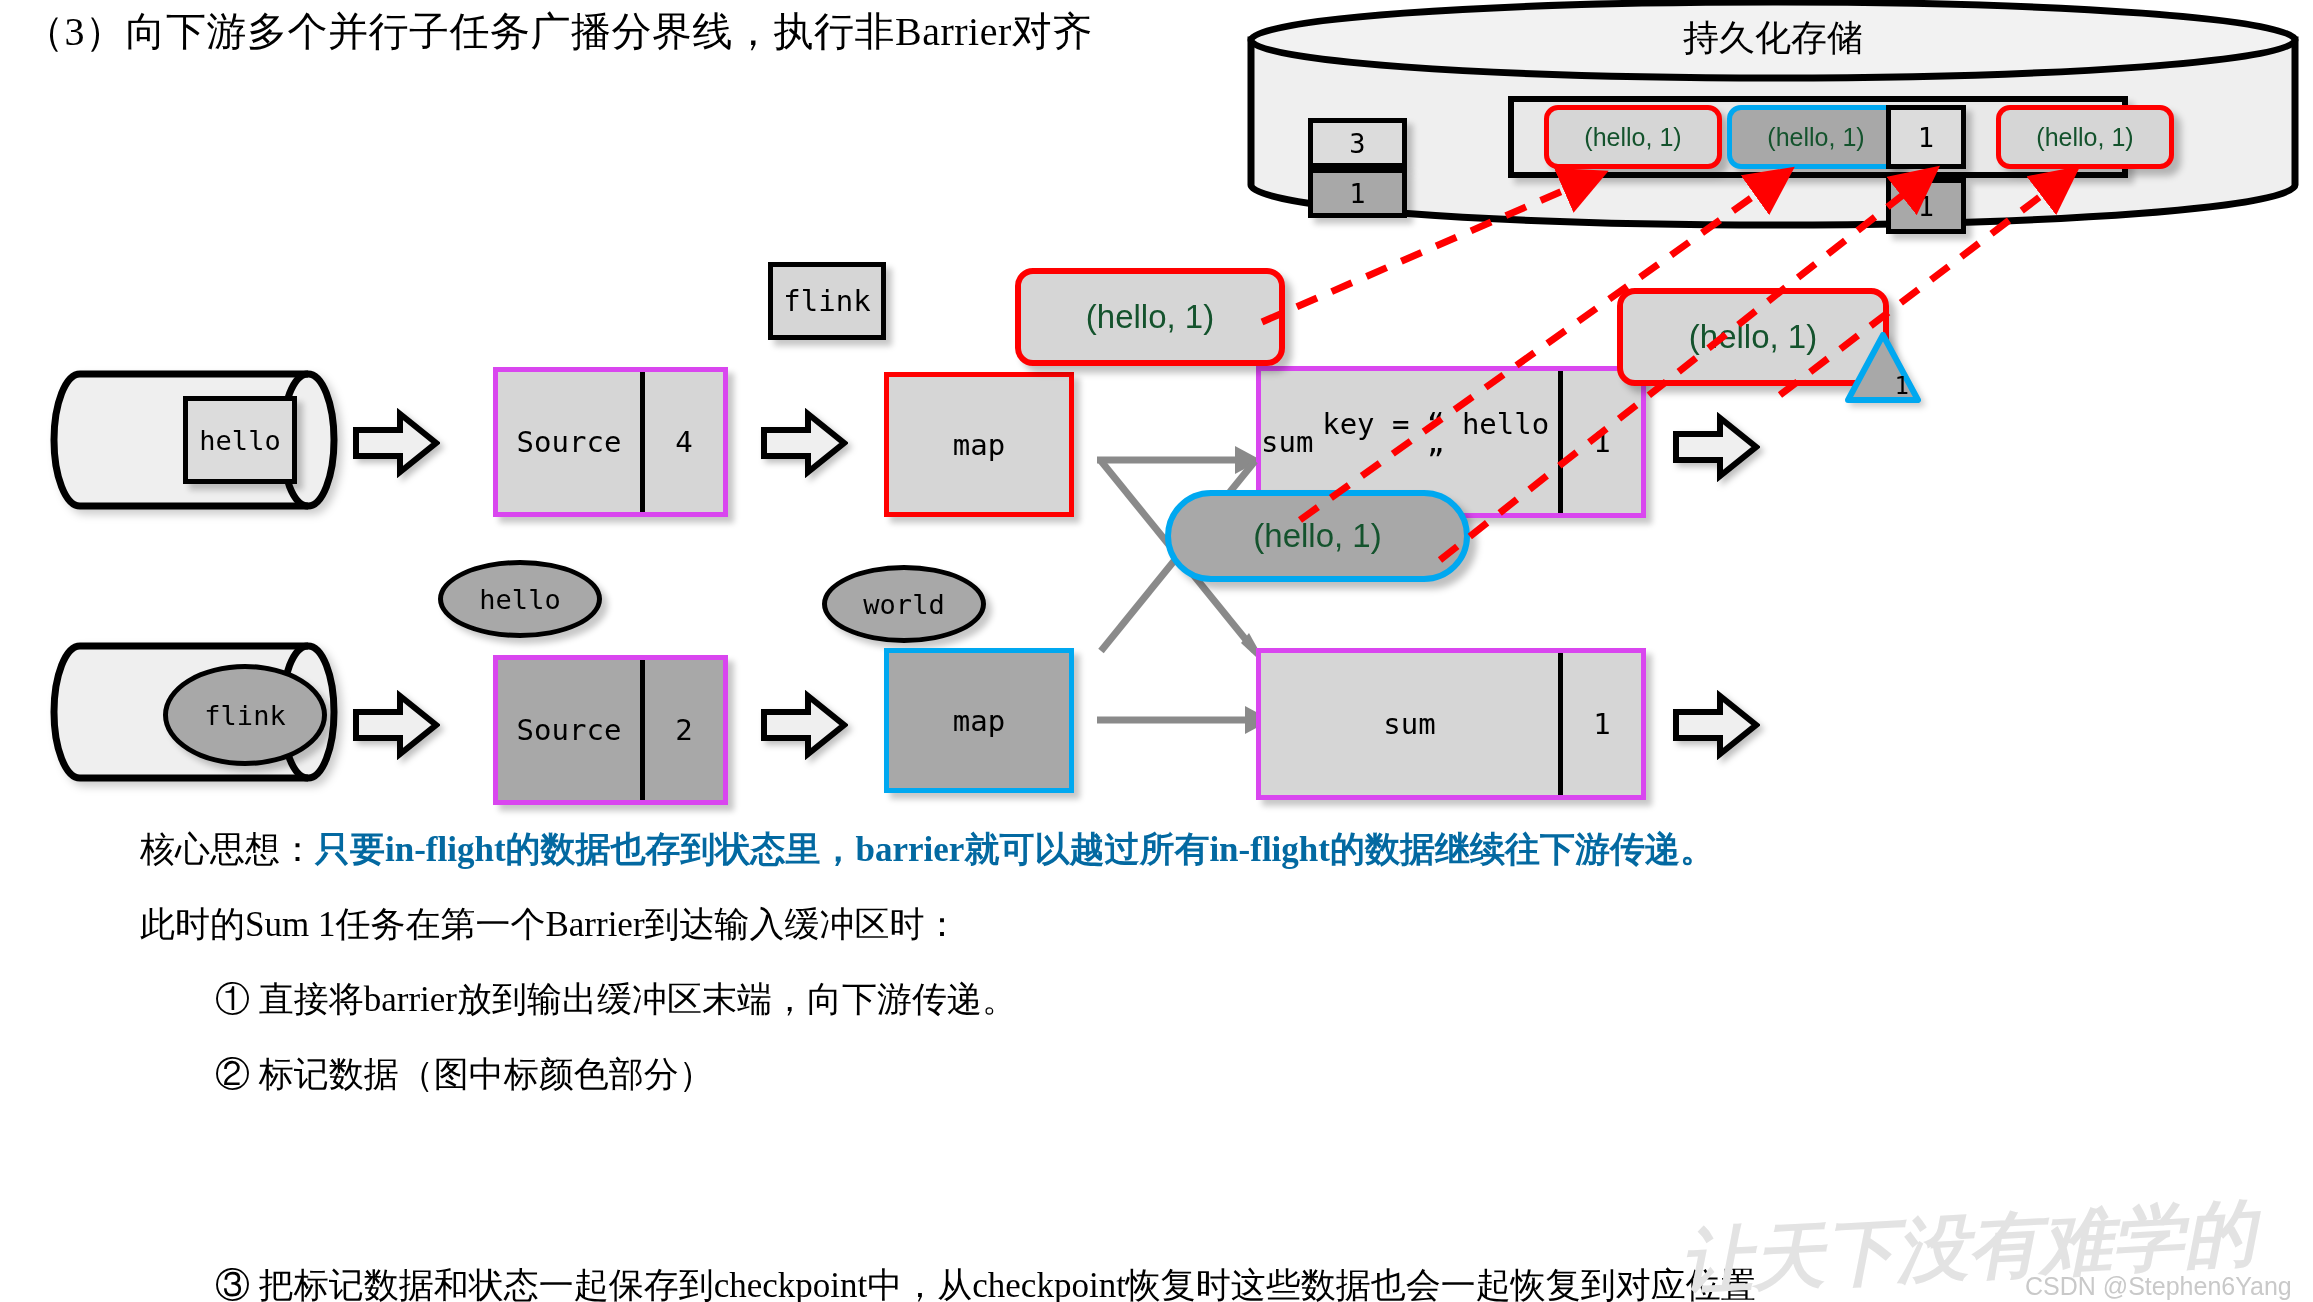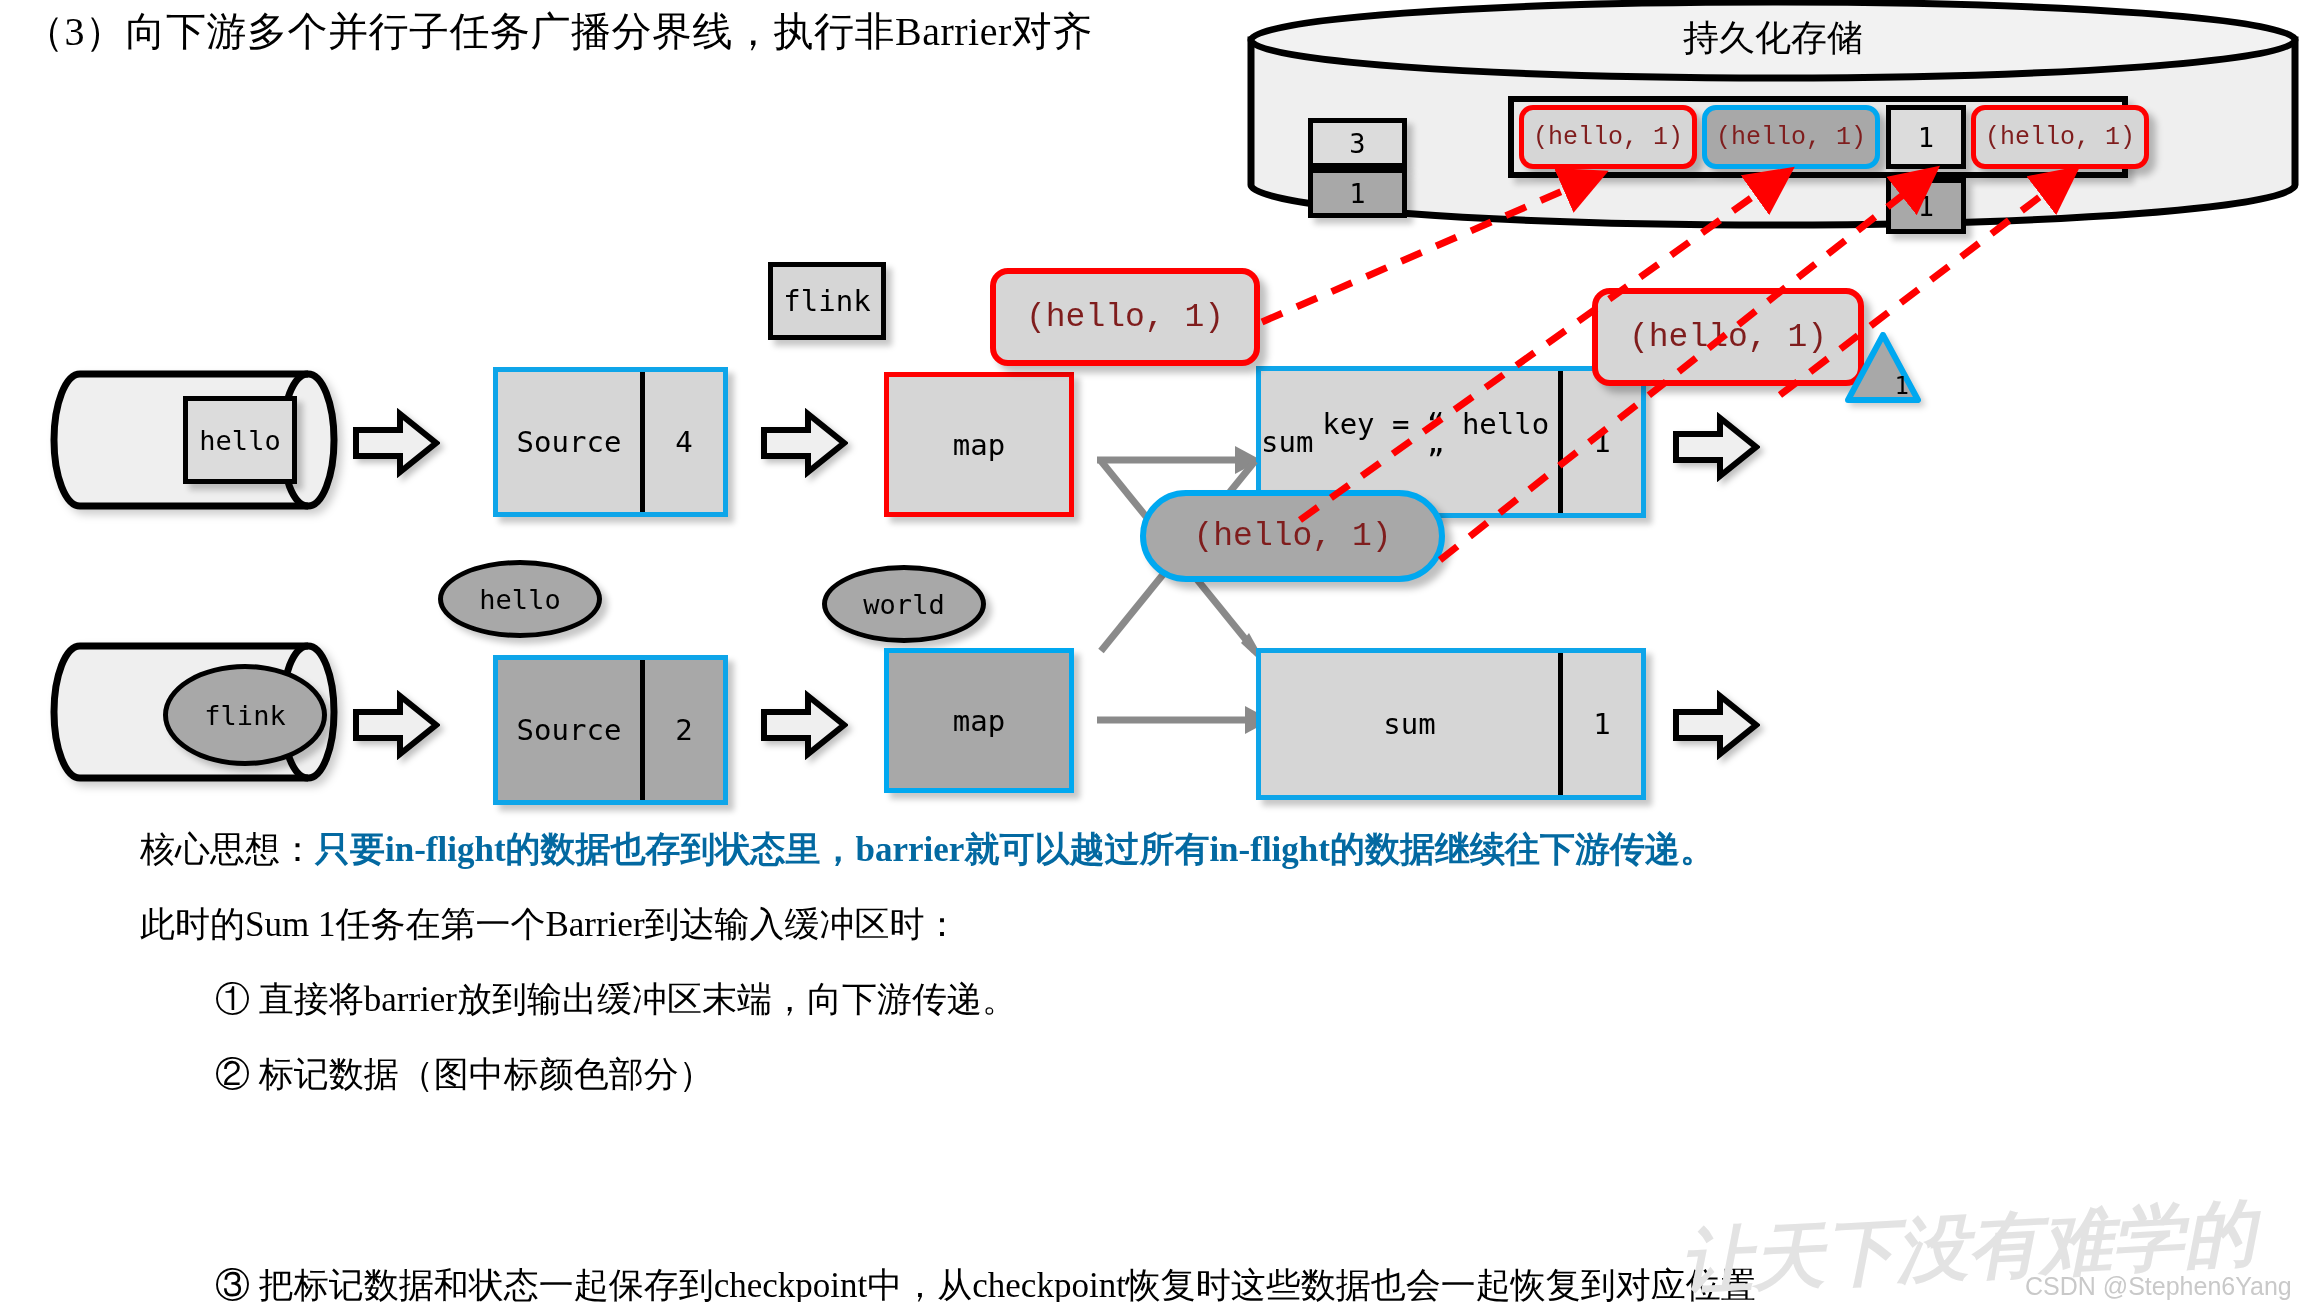--- a/index.html
+++ b/index.html
@@ -31,21 +31,21 @@
     font-family:"DejaVu Sans Mono","Liberation Mono",monospace;
     font-size:27px;color:#000;
     box-shadow:6px 6px 6px rgba(0,0,0,0.22);
   }
   .box.gray-dark{background:#a8a8a8;}
   .box.light{background:#dcdcdc;}
 
   
   .op{
     position:absolute;box-sizing:border-box;
-    border:5px solid #0ea5e9;background:#d6d6d6;
+    border:5px solid #d946ef;background:#d6d6d6;
     display:flex;box-shadow:6px 6px 6px rgba(0,0,0,0.22);
   }
   .op.gray-dark{background:#a8a8a8;}
   .op .cell-main{
     flex:1;display:flex;align-items:center;justify-content:center;
     text-align:center;line-height:1.25;
     font-family:"DejaVu Sans Mono","Liberation Mono",monospace;
     font-size:29px;color:#000;
   }
   .op .cell-count{
@@ -65,23 +65,24 @@
     box-shadow:6px 6px 6px rgba(0,0,0,0.22);
   }
   .plainbox.red-border{border-color:#ff0000;}
   .plainbox.blue-border{border-color:#00a8f0;background:#a8a8a8;}
 
   
   .tuple{
     position:absolute;box-sizing:border-box;
     background:#d6d6d6;border:6px solid #000;border-radius:18px;
     display:flex;align-items:center;justify-content:center;
-    font-family:Liberation Mono, monospace;
-    font-size:33px;color:#7f1d1d;
+    font-family:Liberation Sans, sans-serif;
+    font-size:33px;color:#14532d;
     box-shadow:7px 7px 7px rgba(0,0,0,0.25);
+    margin-left:25px;
   }
   .tuple.red{border-color:#ff0000;}
   .tuple.blue{border-color:#00a8f0;background:#a8a8a8;}
   .tuple.pill{border-radius:46px;}
   .tuple.small{font-size:25px;border-width:5px;border-radius:14px;}
 
   
   .ellipse{
     position:absolute;box-sizing:border-box;
     background:#a8a8a8;border:5px solid #000;border-radius:50%;

